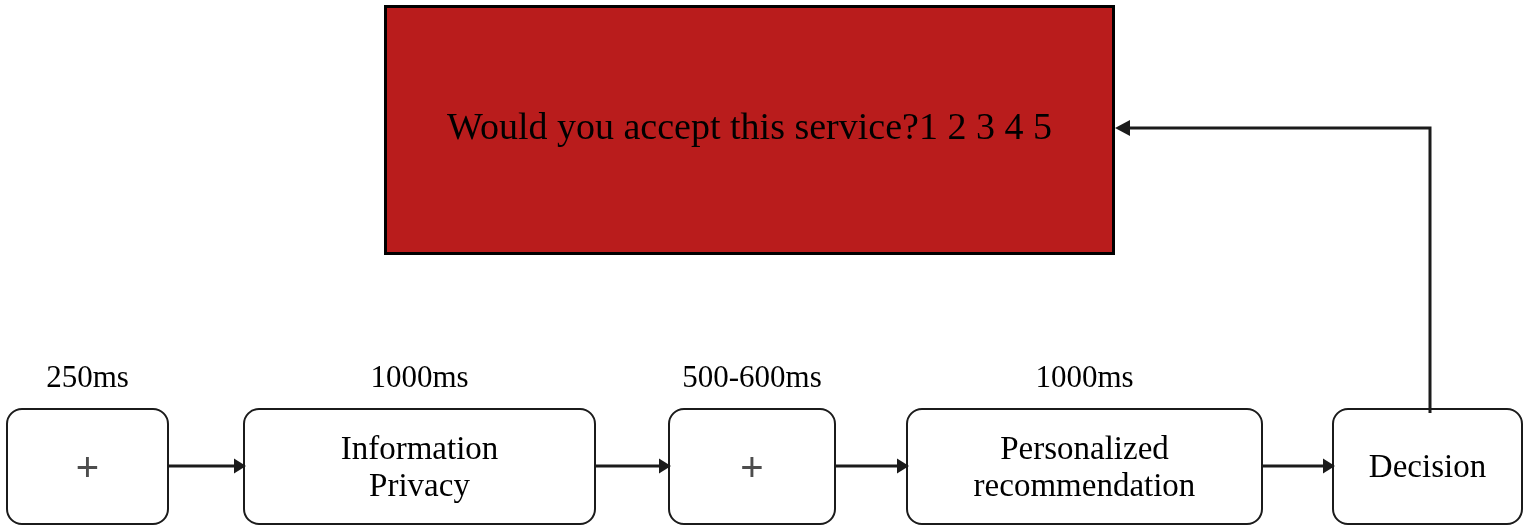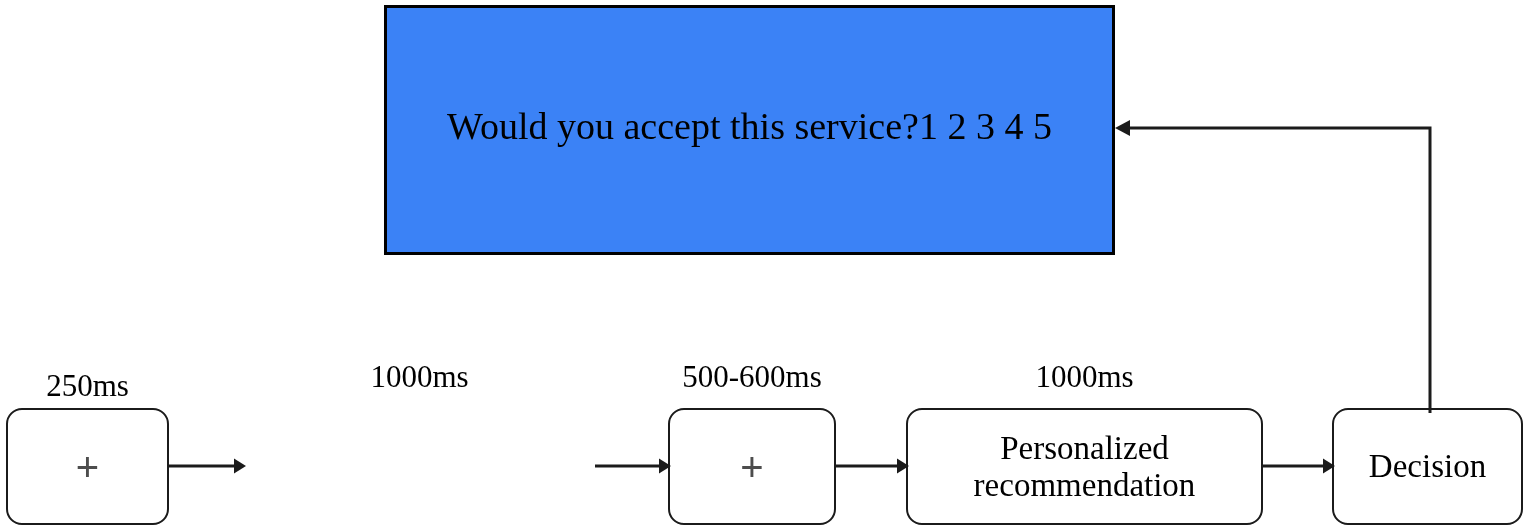--- a/index.html
+++ b/index.html
@@ -18,21 +18,21 @@
   }
 
   
   .stimulus-screen {
     position: absolute;
     left: 384px;
     top: 5px;
     width: 731px;
     height: 250px;
     border: 3px solid #000000;
-    background: #3b82f6;
+    background: #b91c1c;
     box-sizing: border-box;
   }
   .stimulus-text {
     position: absolute;
     left: 0;
     right: 0;
     top: 96px;
     text-align: center;
     font-size: 38px;
     line-height: 44px;
@@ -74,21 +74,21 @@
   #box-decision   { left: 1332px; top: 408px; width: 191px; height: 117px; }
 
   
   .duration-label {
     position: absolute;
     font-size: 31px;
     line-height: 34px;
     text-align: center;
     white-space: nowrap;
   }
-  #dur-0 { left: 6px;   top: 360px; width: 163px; margin-top: 9px; }
+  #dur-0 { left: 6px;   top: 360px; width: 163px; }
   #dur-1 { left: 243px; top: 360px; width: 353px; }
   #dur-2 { left: 668px; top: 360px; width: 168px; }
   #dur-3 { left: 906px; top: 360px; width: 357px; }
 
   
   .flow-arrow {
     position: absolute;
     height: 20px;
   }
   .flow-arrow svg { display: block; }
@@ -117,20 +117,24 @@
 
   <div class="duration-label" id="dur-0">250ms</div>
   <div class="duration-label" id="dur-1">1000ms</div>
   <div class="duration-label" id="dur-2">500-600ms</div>
   <div class="duration-label" id="dur-3">1000ms</div>
 
   <div class="trial-box" id="box-fixation-1">
     <span class="fixation-cross">+</span>
   </div>
 
+  <div class="trial-box" id="box-privacy">
+    <span class="box-label">Information
+Privacy</span>
+  </div>
 
   <div class="trial-box" id="box-fixation-2">
     <span class="fixation-cross">+</span>
   </div>
 
   <div class="trial-box" id="box-decision">
     <span class="box-label">Decision</span>
   </div>
 
   <div class="trial-box" id="box-recommend">

